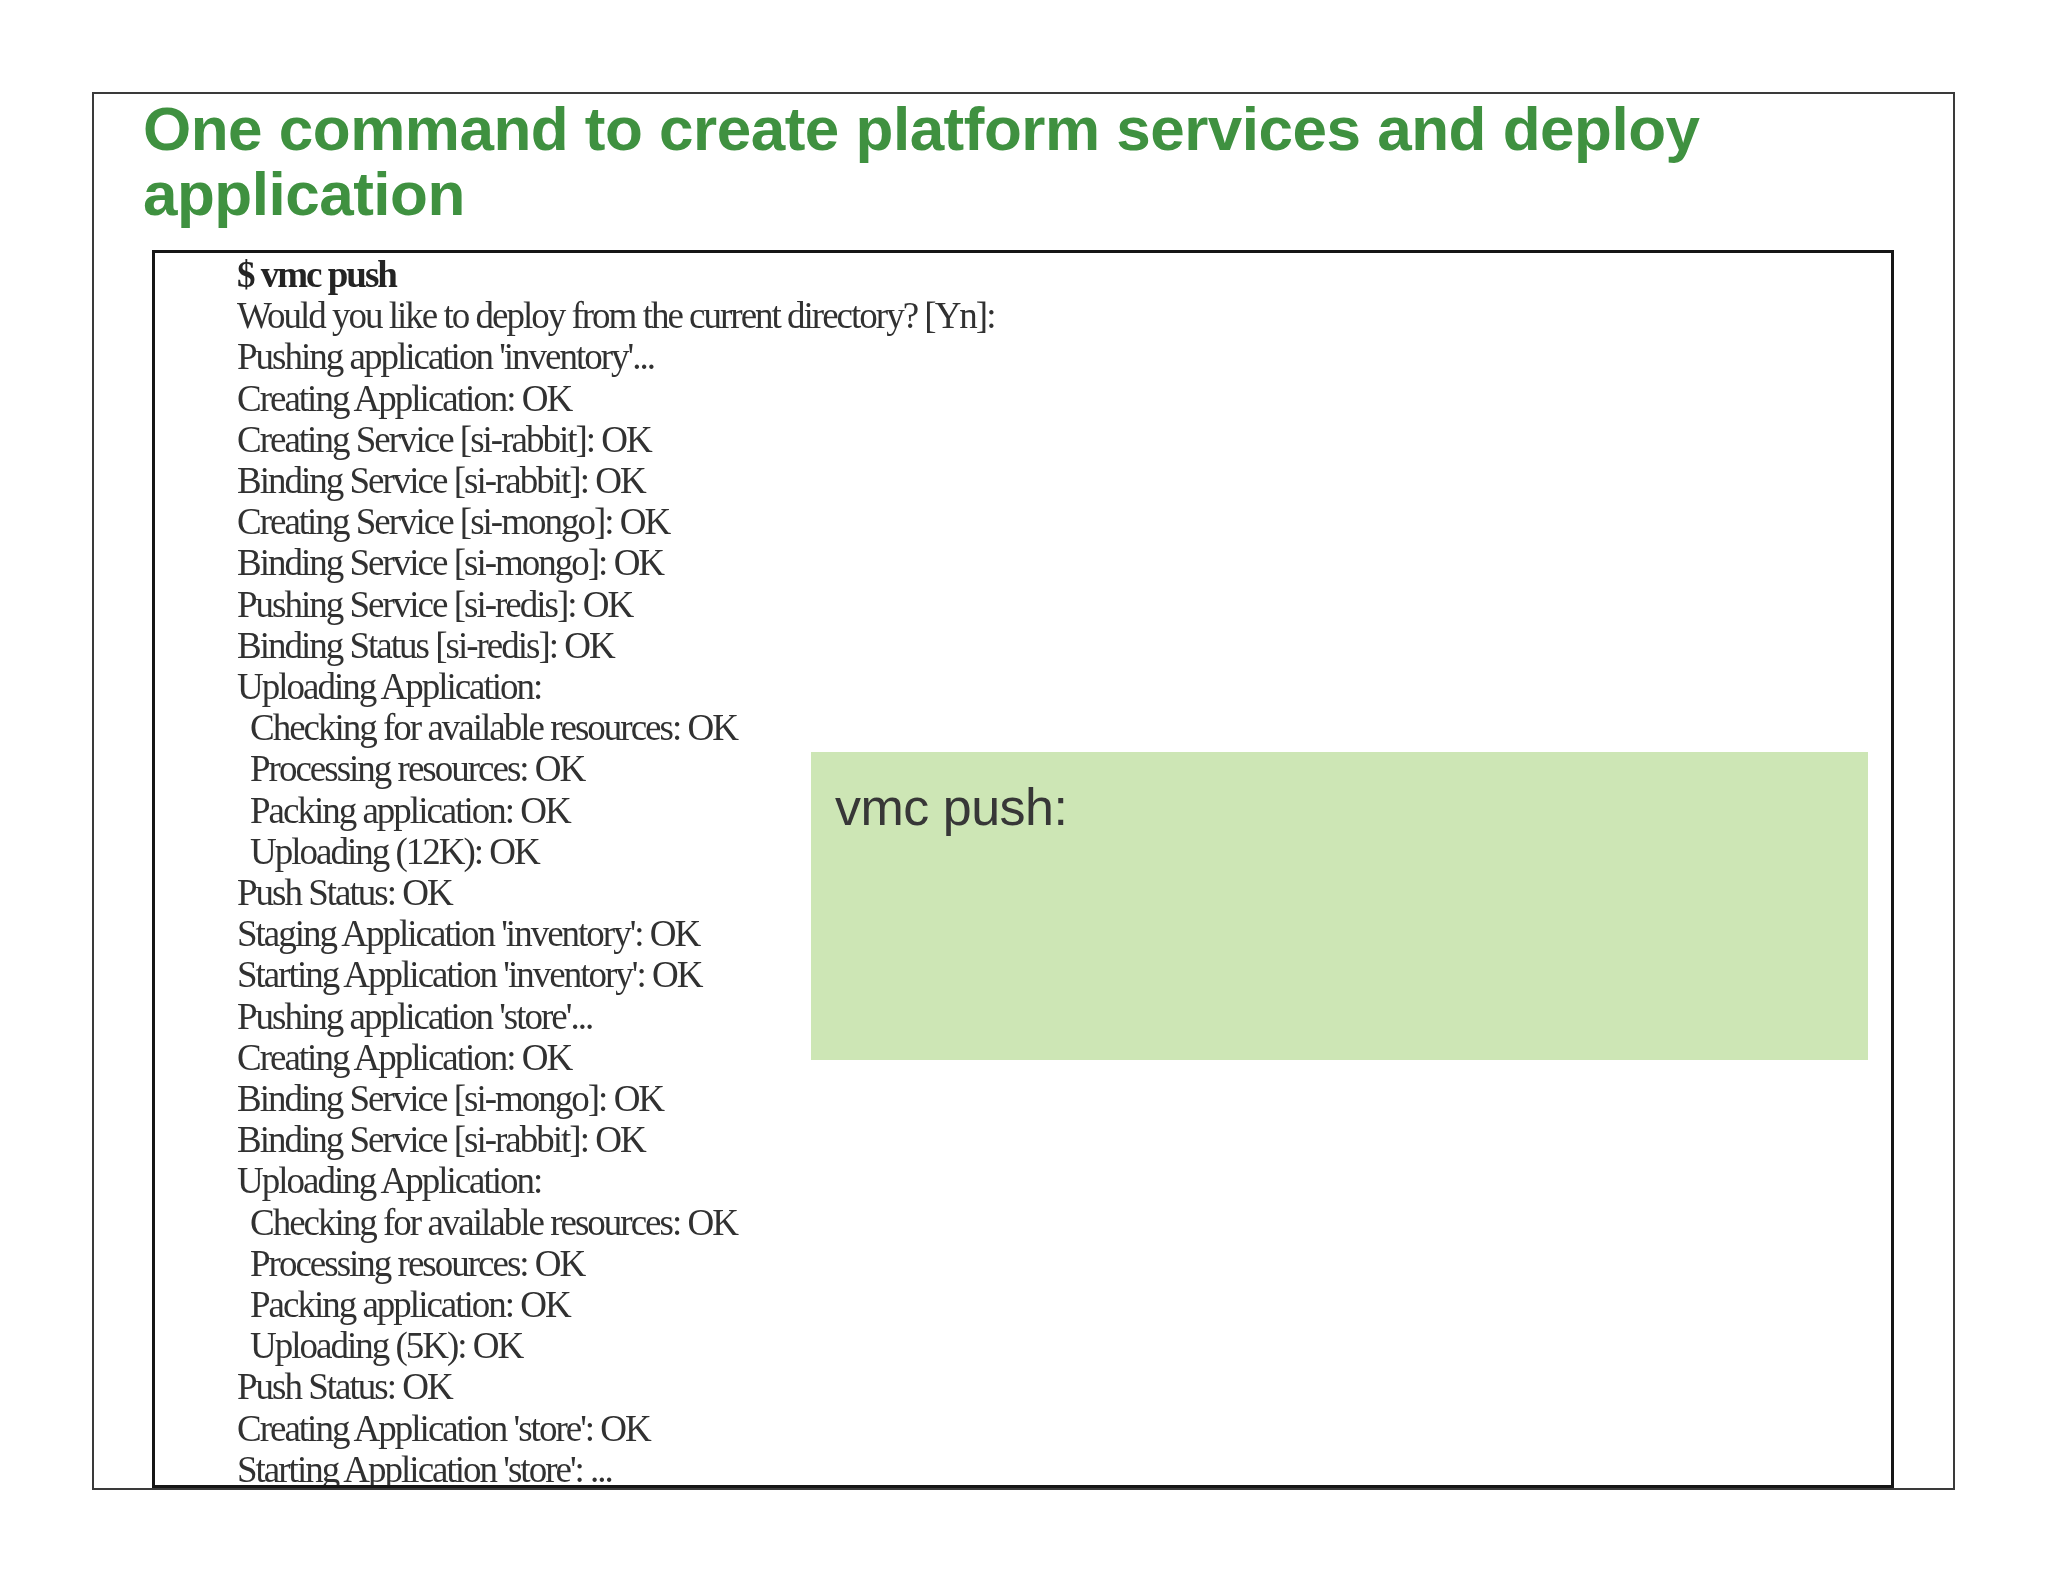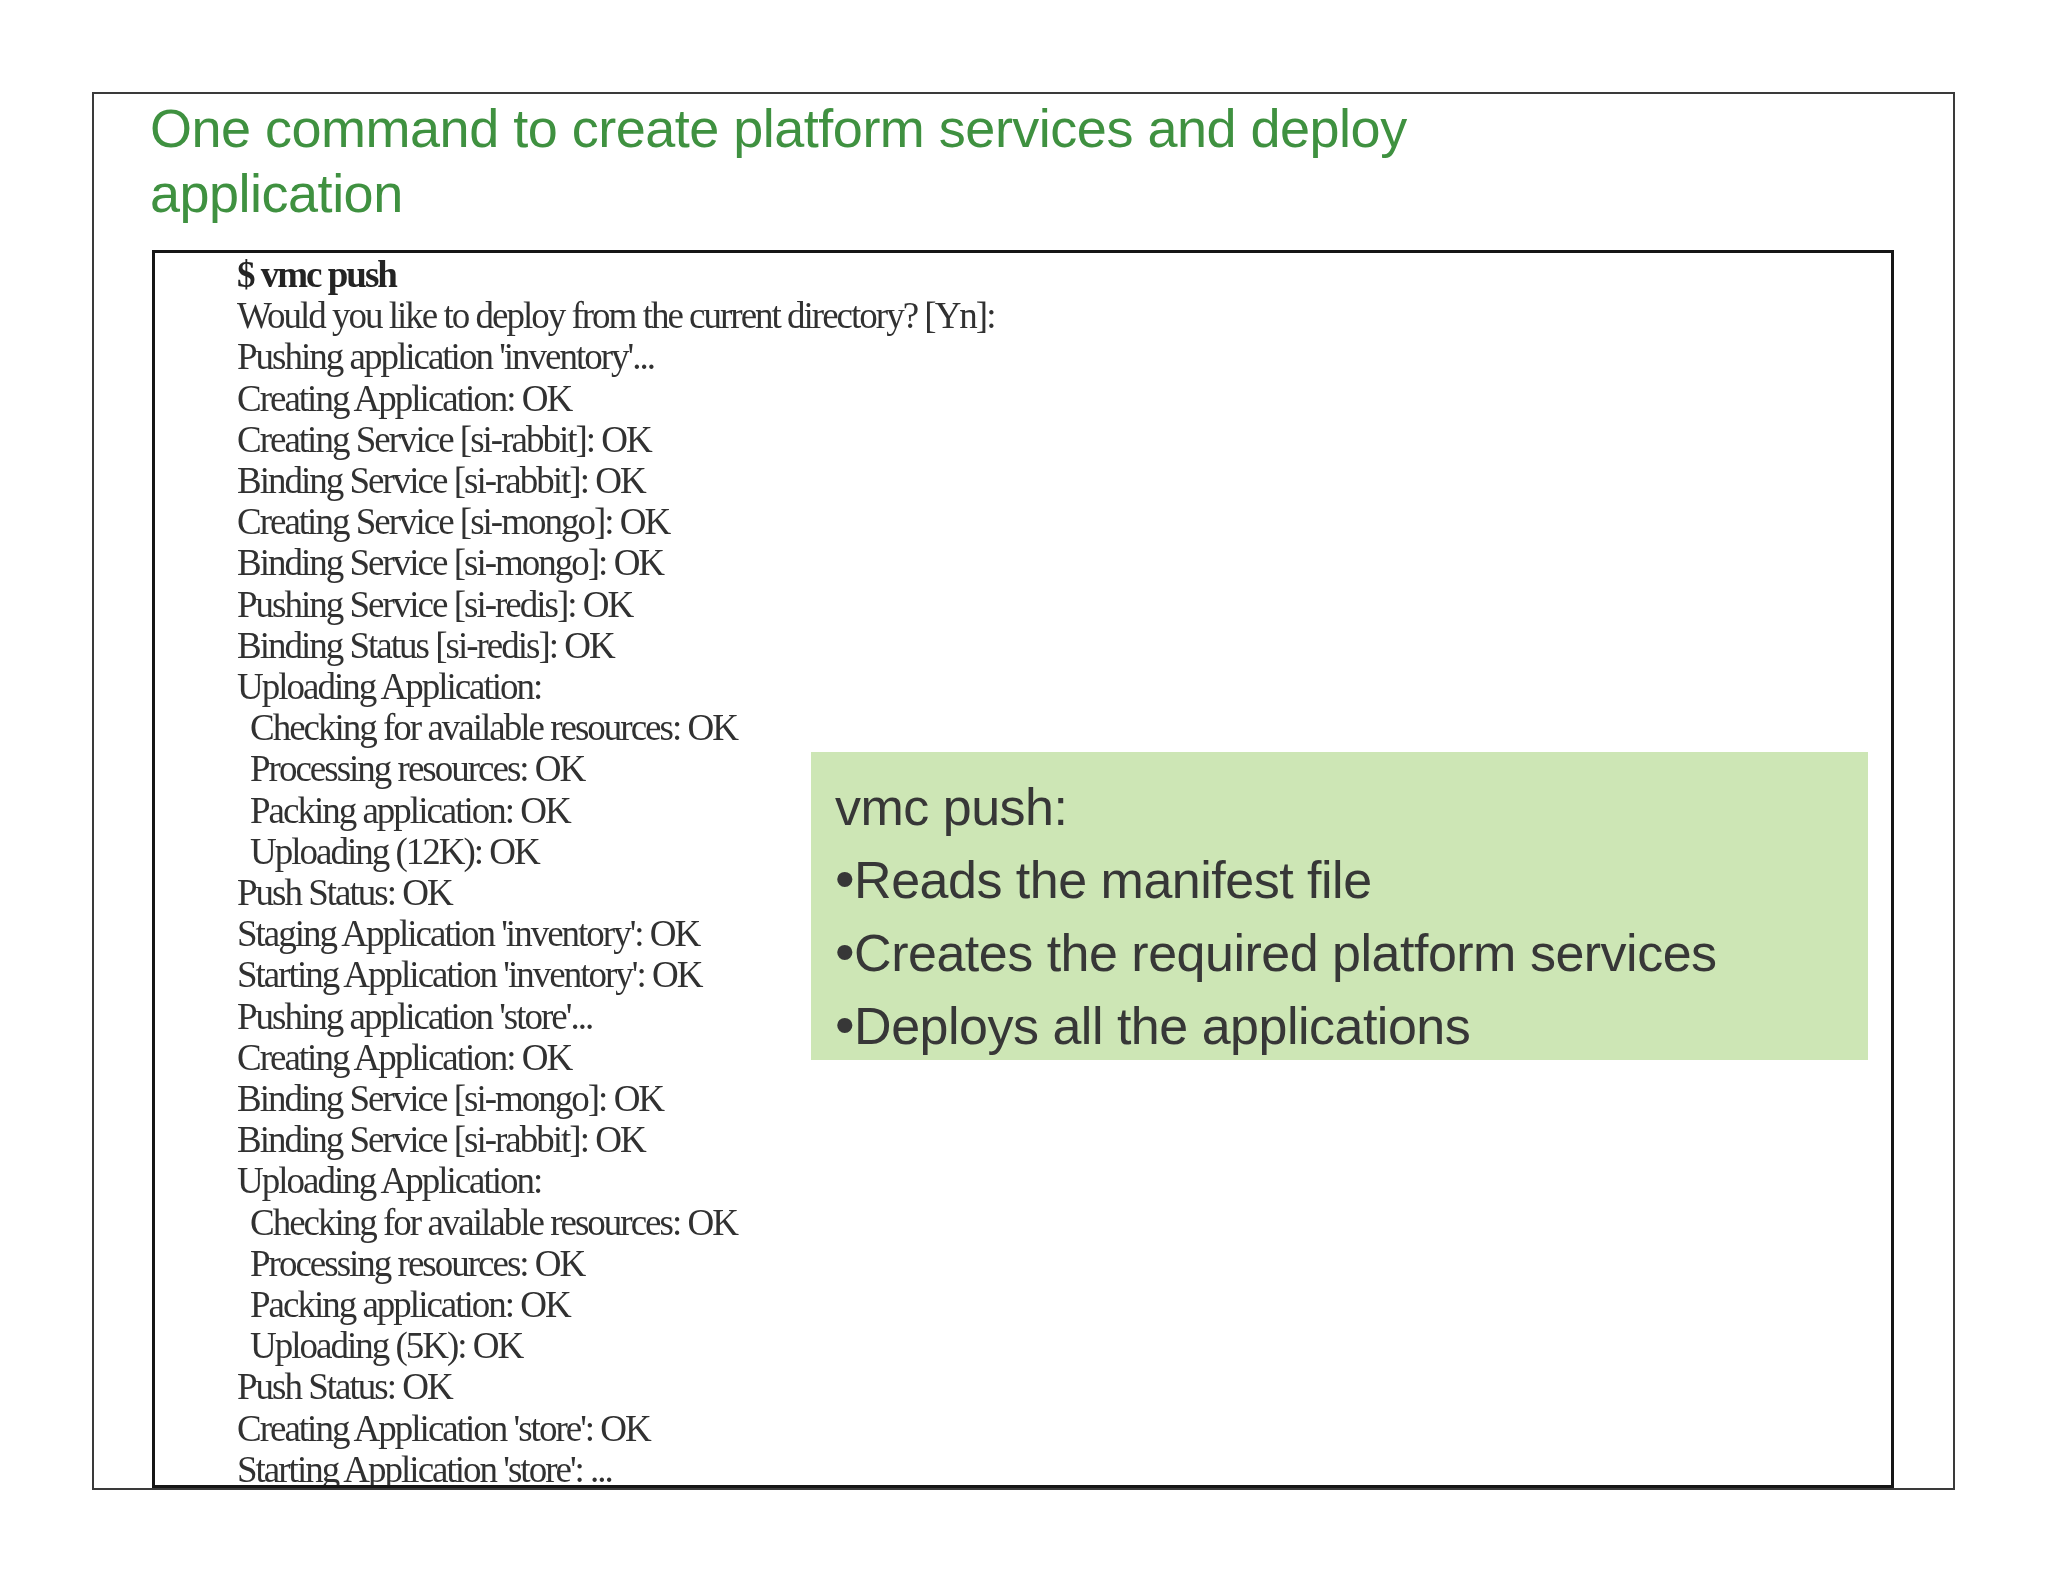--- a/index.html
+++ b/index.html
@@ -16,25 +16,25 @@
   .slide {
     position: absolute;
     left: 92px; top: 92px;
     width: 1863px; height: 1398px;
     border: 2px solid #3a3a3a;
     box-sizing: border-box;
     background: #ffffff;
   }
   .slide-title {
     position: absolute;
-    left: 56px; top: 2px;
+    left: 49px; top: 2px;
     width: 1790px;
     font-family: "Liberation Sans", sans-serif;
-    font-weight: normal;
-    font-size: 54px;
+    font-weight: bold;
+    font-size: 62px;
     line-height: 65px;
     letter-spacing: -0.5px;
     color: #3f9140;
   }
   .terminal {
     position: absolute;
     left: 58px; top: 156px;
     width: 1742px; height: 1238px;
     border: 3px solid #161616;
     box-sizing: border-box;
@@ -110,20 +110,15 @@
         <div class="tline ind">Checking for available resources: OK</div>
         <div class="tline ind">Processing resources: OK</div>
         <div class="tline ind">Packing application: OK</div>
         <div class="tline ind">Uploading (5K): OK</div>
         <div class="tline">Push Status: OK</div>
         <div class="tline">Creating Application 'store': OK</div>
         <div class="tline">Starting Application 'store': ...</div>
       </div>
     <div class="callout" style="background: rgb(205, 230, 181); color: rgb(55, 55, 55);">
       <div class="callout-line">vmc push:</div>
-      <div id="callout-bullets">
-          <div class="callout-line"><span class="dot">•</span><span>Reads the manifest file</span></div>
-          <div class="callout-line"><span class="dot">•</span><span>Creates the required platform services</span></div>
-          <div class="callout-line"><span class="dot">•</span><span>Deploys all the applications</span></div>
-        </div>
     </div>
   </div>
 </div>
 
 </body></html>

